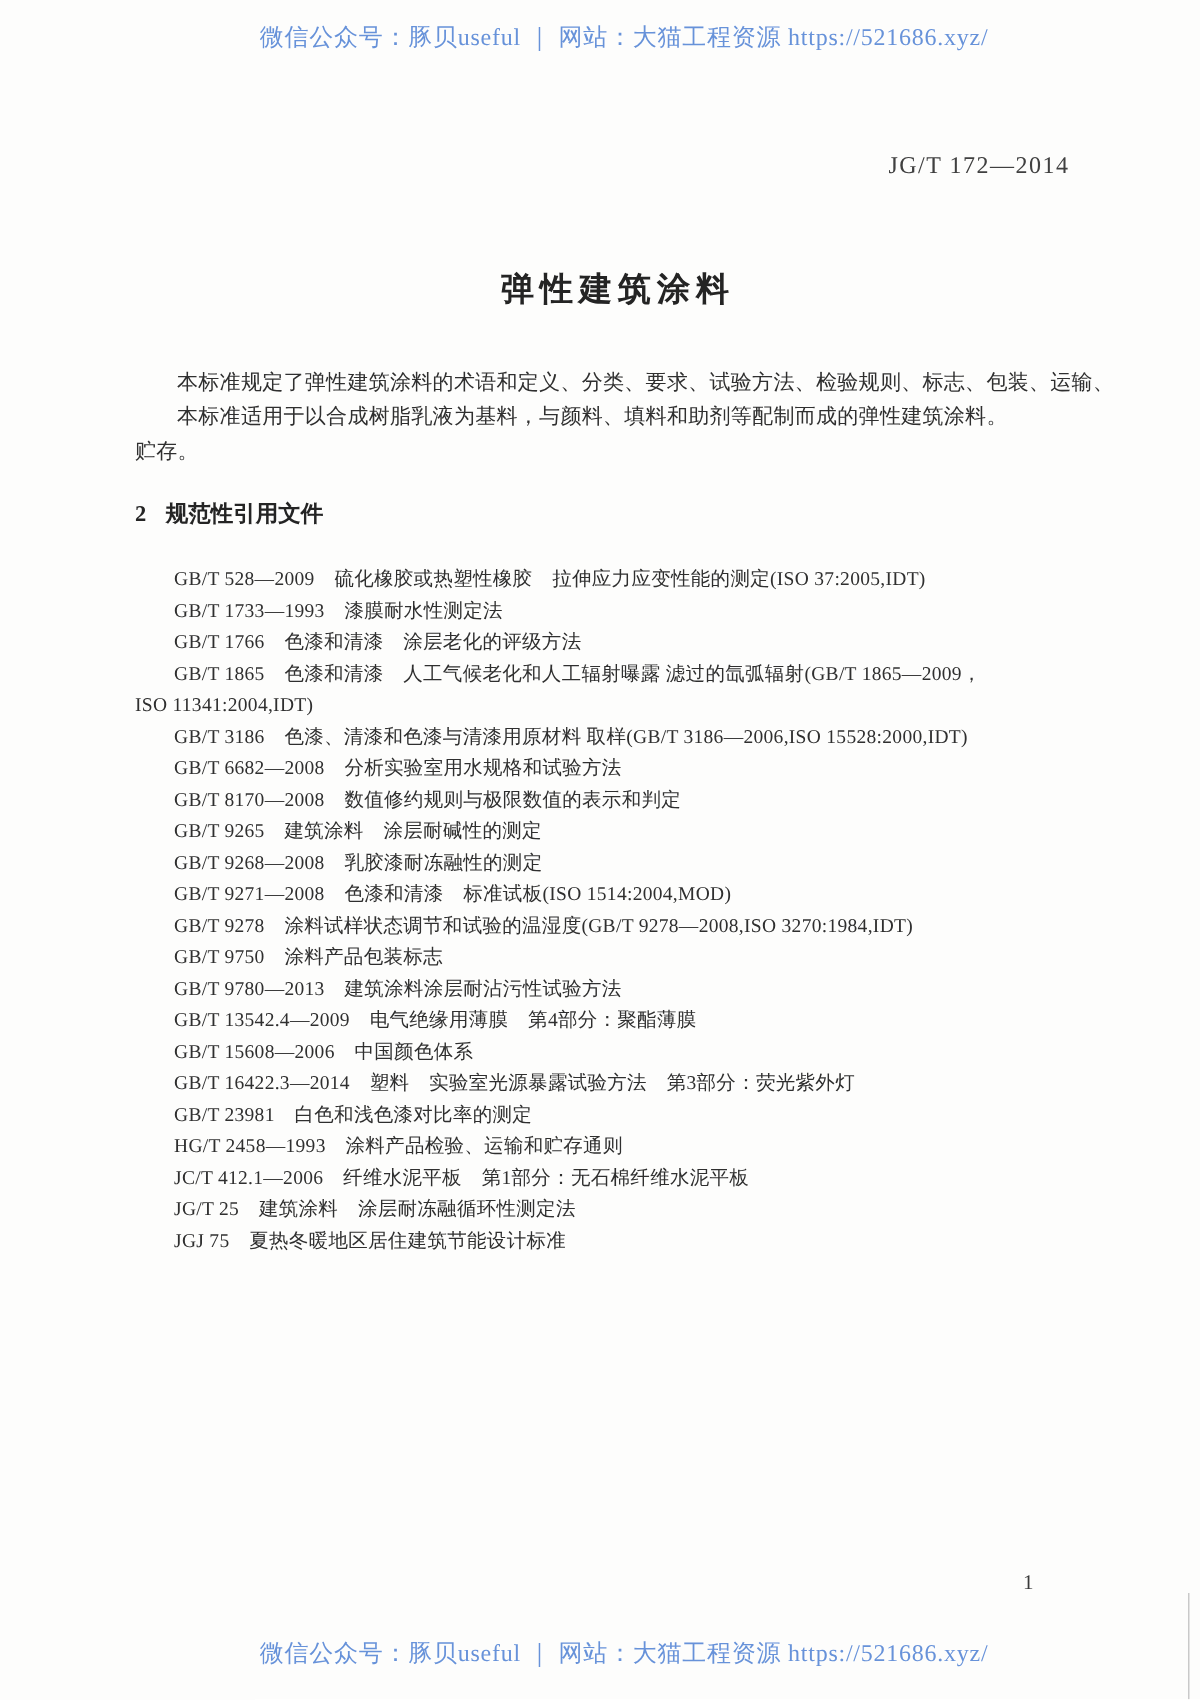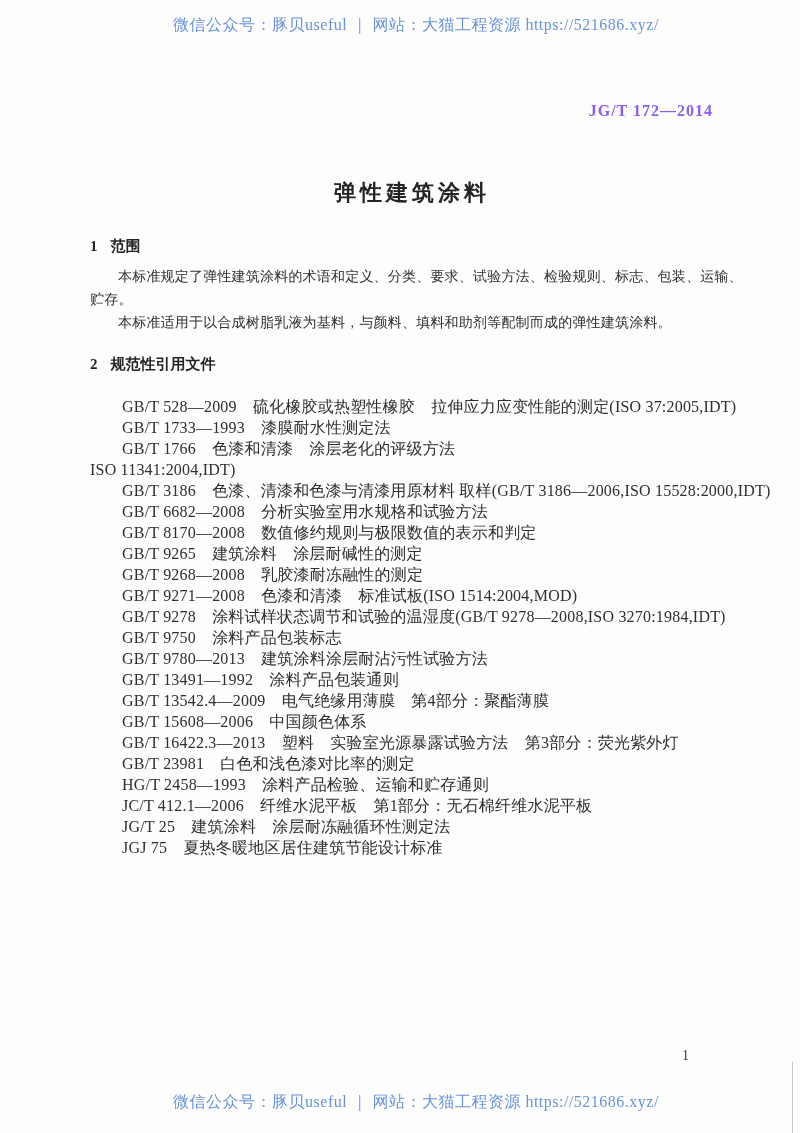--- a/index.html
+++ b/index.html
@@ -22,22 +22,22 @@
     letter-spacing: 0.5px;
     opacity: 0.85;
   }
   .watermark.top { top: 15px; }
   .watermark.bottom { top: 1092px; }
   .std-code {
     position: absolute;
     top: 102px;
     right: 87px;
     font-size: 16px;
-    font-weight: bold;
-    color: #8b5cf6;
+    font-weight: normal;
+    color: #404040;
     letter-spacing: 1px;
   }
   .doc-title {
     position: absolute;
     top: 166px;
     left: 0;
     width: 100%;
     margin: 12px;
     text-align: center;
     font-size: 22px;
@@ -57,21 +57,21 @@
     color: #242424;
     line-height: 21px;
   }
   .sec-heading .sec-title { margin-left: 13px; }
   .para.s1 { margin-top: 8px; }
   .para.s1 .line { line-height: 23px; font-size: 14px; }
   .sec-heading.second { margin-top: 20px; }
   .para.s2 { margin-top: 21px; }
   .para.s2 .line { line-height: 21px; font-size: 14px; }
   .refs { margin-top: 2px; }
-  .refs .line { line-height: 21px; font-size: 16px; white-space: nowrap; }
+  .refs .line { line-height: 21px; font-size: 13px; white-space: nowrap; }
   .line { white-space: nowrap; letter-spacing: 0.2px; }
   .line.indent { text-indent: 2em; }
   .page-number {
     position: absolute;
     top: 1048px;
     left: 682px;
     font-size: 14px;
     color: #3a3a3a;
   }
   .scan-edge {
@@ -89,55 +89,52 @@
 <div class="page">
 
   <div class="watermark top">微信公众号：豚贝useful ｜ 网站：大猫工程资源 https://521686.xyz/</div>
 
   <div class="std-code">JG/T 172—2014</div>
 
   <h1 class="doc-title">弹性建筑涂料</h1>
 
   <div class="content">
 
-    <div class="sec-heading">
-      <span>1</span><span class="sec-title">范围</span>
-    </div>
 
     <div class="para s1">
         <div class="line indent">本标准规定了弹性建筑涂料的术语和定义、分类、要求、试验方法、检验规则、标志、包装、运输、</div>
+        <div class="line indent">本标准适用于以合成树脂乳液为基料，与颜料、填料和助剂等配制而成的弹性建筑涂料。</div>
         <div class="line">贮存。</div>
-        <div class="line indent">本标准适用于以合成树脂乳液为基料，与颜料、填料和助剂等配制而成的弹性建筑涂料。</div>
       </div>
 
     <div class="sec-heading second">
       <span>2</span><span class="sec-title">规范性引用文件</span>
     </div>
 
     <div class="para s2">
       </div>
 
     <div class="refs">
         <div class="line indent">GB/T 528—2009　硫化橡胶或热塑性橡胶　拉伸应力应变性能的测定(ISO 37:2005,IDT)</div>
         <div class="line indent">GB/T 1733—1993　漆膜耐水性测定法</div>
         <div class="line indent">GB/T 1766　色漆和清漆　涂层老化的评级方法</div>
+        <div class="line indent">GB/T 1865　色漆和清漆　人工气候老化和人工辐射曝露 滤过的氙弧辐射(GB/T 1865—2009，</div>
         <div class="line">ISO 11341:2004,IDT)</div>
         <div class="line indent">GB/T 3186　色漆、清漆和色漆与清漆用原材料 取样(GB/T 3186—2006,ISO 15528:2000,IDT)</div>
         <div class="line indent">GB/T 6682—2008　分析实验室用水规格和试验方法</div>
         <div class="line indent">GB/T 8170—2008　数值修约规则与极限数值的表示和判定</div>
         <div class="line indent">GB/T 9265　建筑涂料　涂层耐碱性的测定</div>
         <div class="line indent">GB/T 9268—2008　乳胶漆耐冻融性的测定</div>
         <div class="line indent">GB/T 9271—2008　色漆和清漆　标准试板(ISO 1514:2004,MOD)</div>
         <div class="line indent">GB/T 9278　涂料试样状态调节和试验的温湿度(GB/T 9278—2008,ISO 3270:1984,IDT)</div>
         <div class="line indent">GB/T 9750　涂料产品包装标志</div>
         <div class="line indent">GB/T 9780—2013　建筑涂料涂层耐沾污性试验方法</div>
-        <div class="line indent">GB/T 13491—1992　涂料产品包装通则</div>
         <div class="line indent">GB/T 13542.4—2009　电气绝缘用薄膜　第4部分：聚酯薄膜</div>
         <div class="line indent">GB/T 15608—2006　中国颜色体系</div>
-        <div class="line indent">GB/T 16422.3—2013　塑料　实验室光源暴露试验方法　第3部分：荧光紫外灯</div>
+        <div class="line indent">GB/T 16422.3—2014　塑料　实验室光源暴露试验方法　第3部分：荧光紫外灯</div>
         <div class="line indent">GB/T 23981　白色和浅色漆对比率的测定</div>
         <div class="line indent">HG/T 2458—1993　涂料产品检验、运输和贮存通则</div>
         <div class="line indent">JC/T 412.1—2006　纤维水泥平板　第1部分：无石棉纤维水泥平板</div>
         <div class="line indent">JG/T 25　建筑涂料　涂层耐冻融循环性测定法</div>
         <div class="line indent">JGJ 75　夏热冬暖地区居住建筑节能设计标准</div>
       </div>
 
   </div>
 
   <div class="page-number">1</div>

